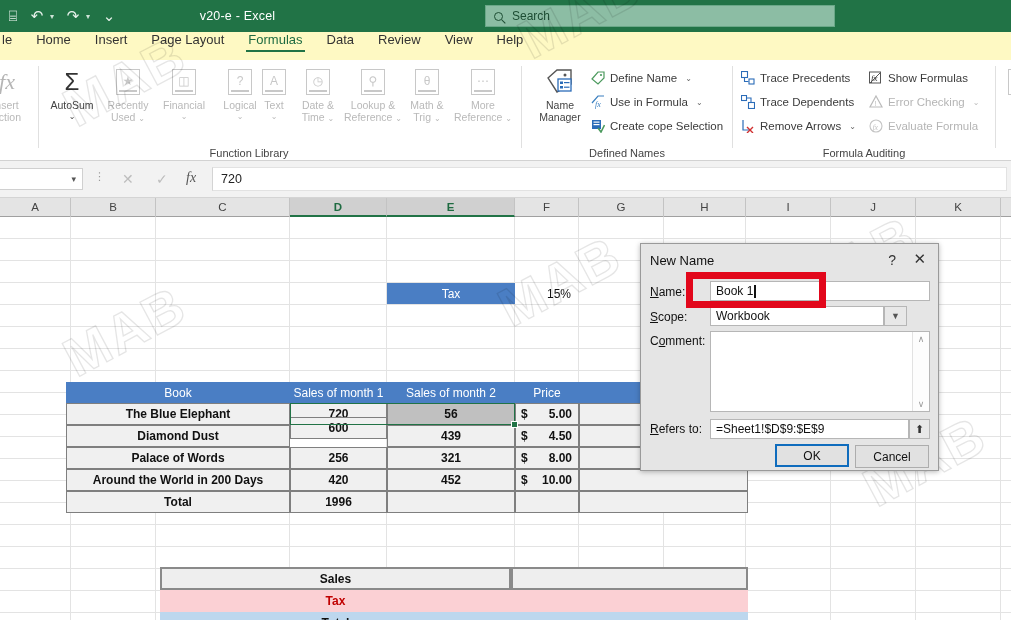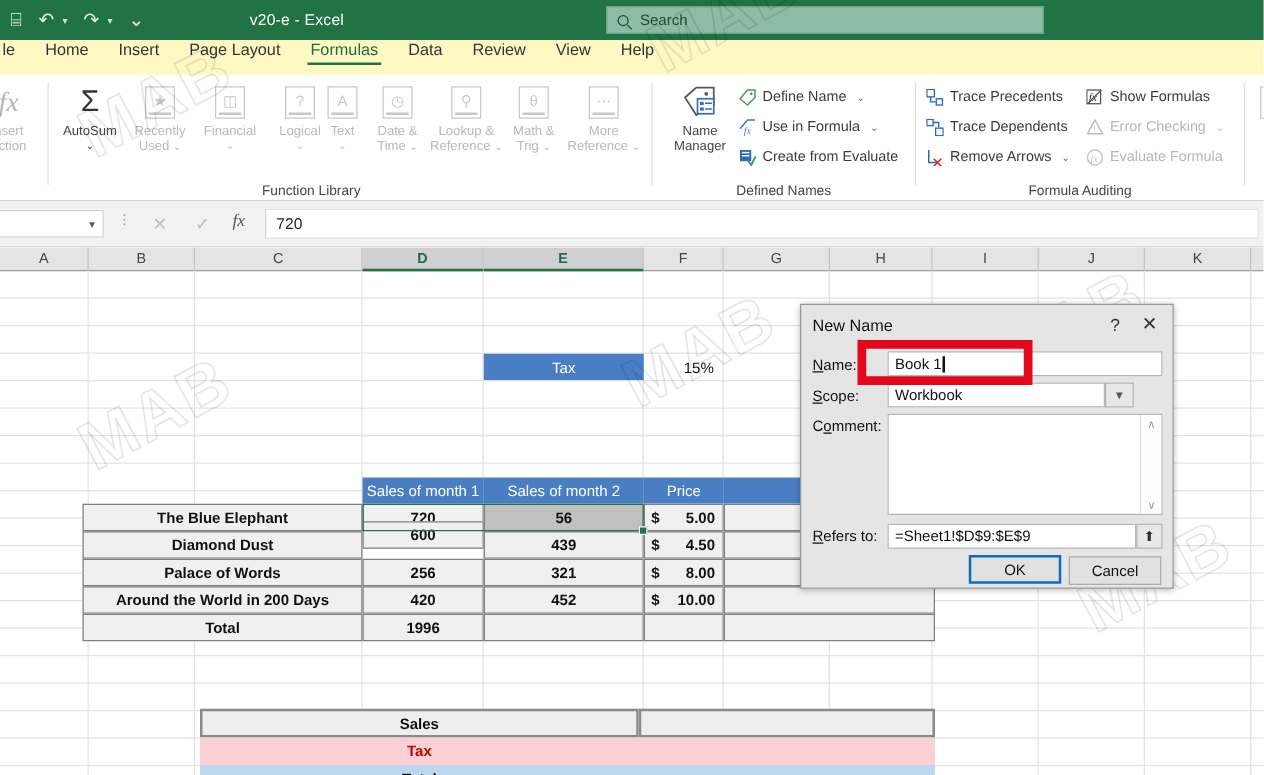--- a/index.html
+++ b/index.html
@@ -378,21 +378,21 @@
   </div>
   <div class="cmd" style="left:590px; top:56px;">
     <span class="ci">
       <svg width="14" height="14" viewBox="0 0 14 14">
           <rect x="1" y="1" width="9" height="9" fill="#2b6cb8"></rect>
           <rect x="2.5" y="2.5" width="6" height="1.2" fill="#fff"></rect>
           <rect x="2.5" y="5" width="6" height="1.2" fill="#fff"></rect>
           <path d="M7 9 L10 13 L13.5 6" fill="none" stroke="#4c9a5e" stroke-width="1.6"></path>
         </svg>
     </span>
-    <span>Create from Evaluate</span>
+    <span>Create cope Selection</span>
   </div>
 
   <div class="rgroup" style="left:522px;width:210px;">
     <div class="rgroup-label">Defined Names</div>
   </div>
   <div class="rsep" style="left:732px;"></div>
 
   <div class="cmd" style="left:740px; top:8px;">
     <span class="ci">
       <svg width="14" height="14" viewBox="0 0 14 14">
@@ -527,20 +527,21 @@
     <div class="gline-h" style="top:285px;"></div>
     <div class="gline-h" style="top:307px;"></div>
     <div class="gline-h" style="top:329px;"></div>
     <div class="gline-h" style="top:351px;"></div>
     <div class="gline-h" style="top:373px;"></div>
     <div class="gline-h" style="top:395px;"></div>
 
     <div class="cell c hdrcell" style="left:387px;top:66px;width:128px;height:21px;">Tax</div>
     <div class="cell r" style="left:515px;top:66px;width:63px;height:21px;">15%</div>
 
+    <div class="cell c hdrcell" style="left:66px;top:165px;width:224px;height:21px;">Book</div>
     <div class="cell c hdrcell" style="left:290px;top:165px;width:97px;height:21px;">Sales of month 1</div>
     <div class="cell c hdrcell" style="left:387px;top:165px;width:128px;height:21px;">Sales of month 2</div>
     <div class="cell c hdrcell" style="left:515px;top:165px;width:64px;height:21px;">Price</div>
     <div class="cell c hdrcell" style="left:579px;top:165px;width:169px;height:21px;">Total</div>
 
     <div class="cell c bodycell" style="left:66px;top:186px;width:224px;height:22px;">The Blue Elephant</div>
     <div class="cell c bodycell" style="left:290px;top:186px;width:97px;height:22px;">720</div>
     <div class="cell c bodycell" style="left:387px;top:186px;width:128px;height:22px;">56</div>
     <div class="cell bodycell" style="left:515px;top:186px;width:64px;height:22px;justify-content:space-between;padding:0 6px 0 5px;">
       <span>$</span>

